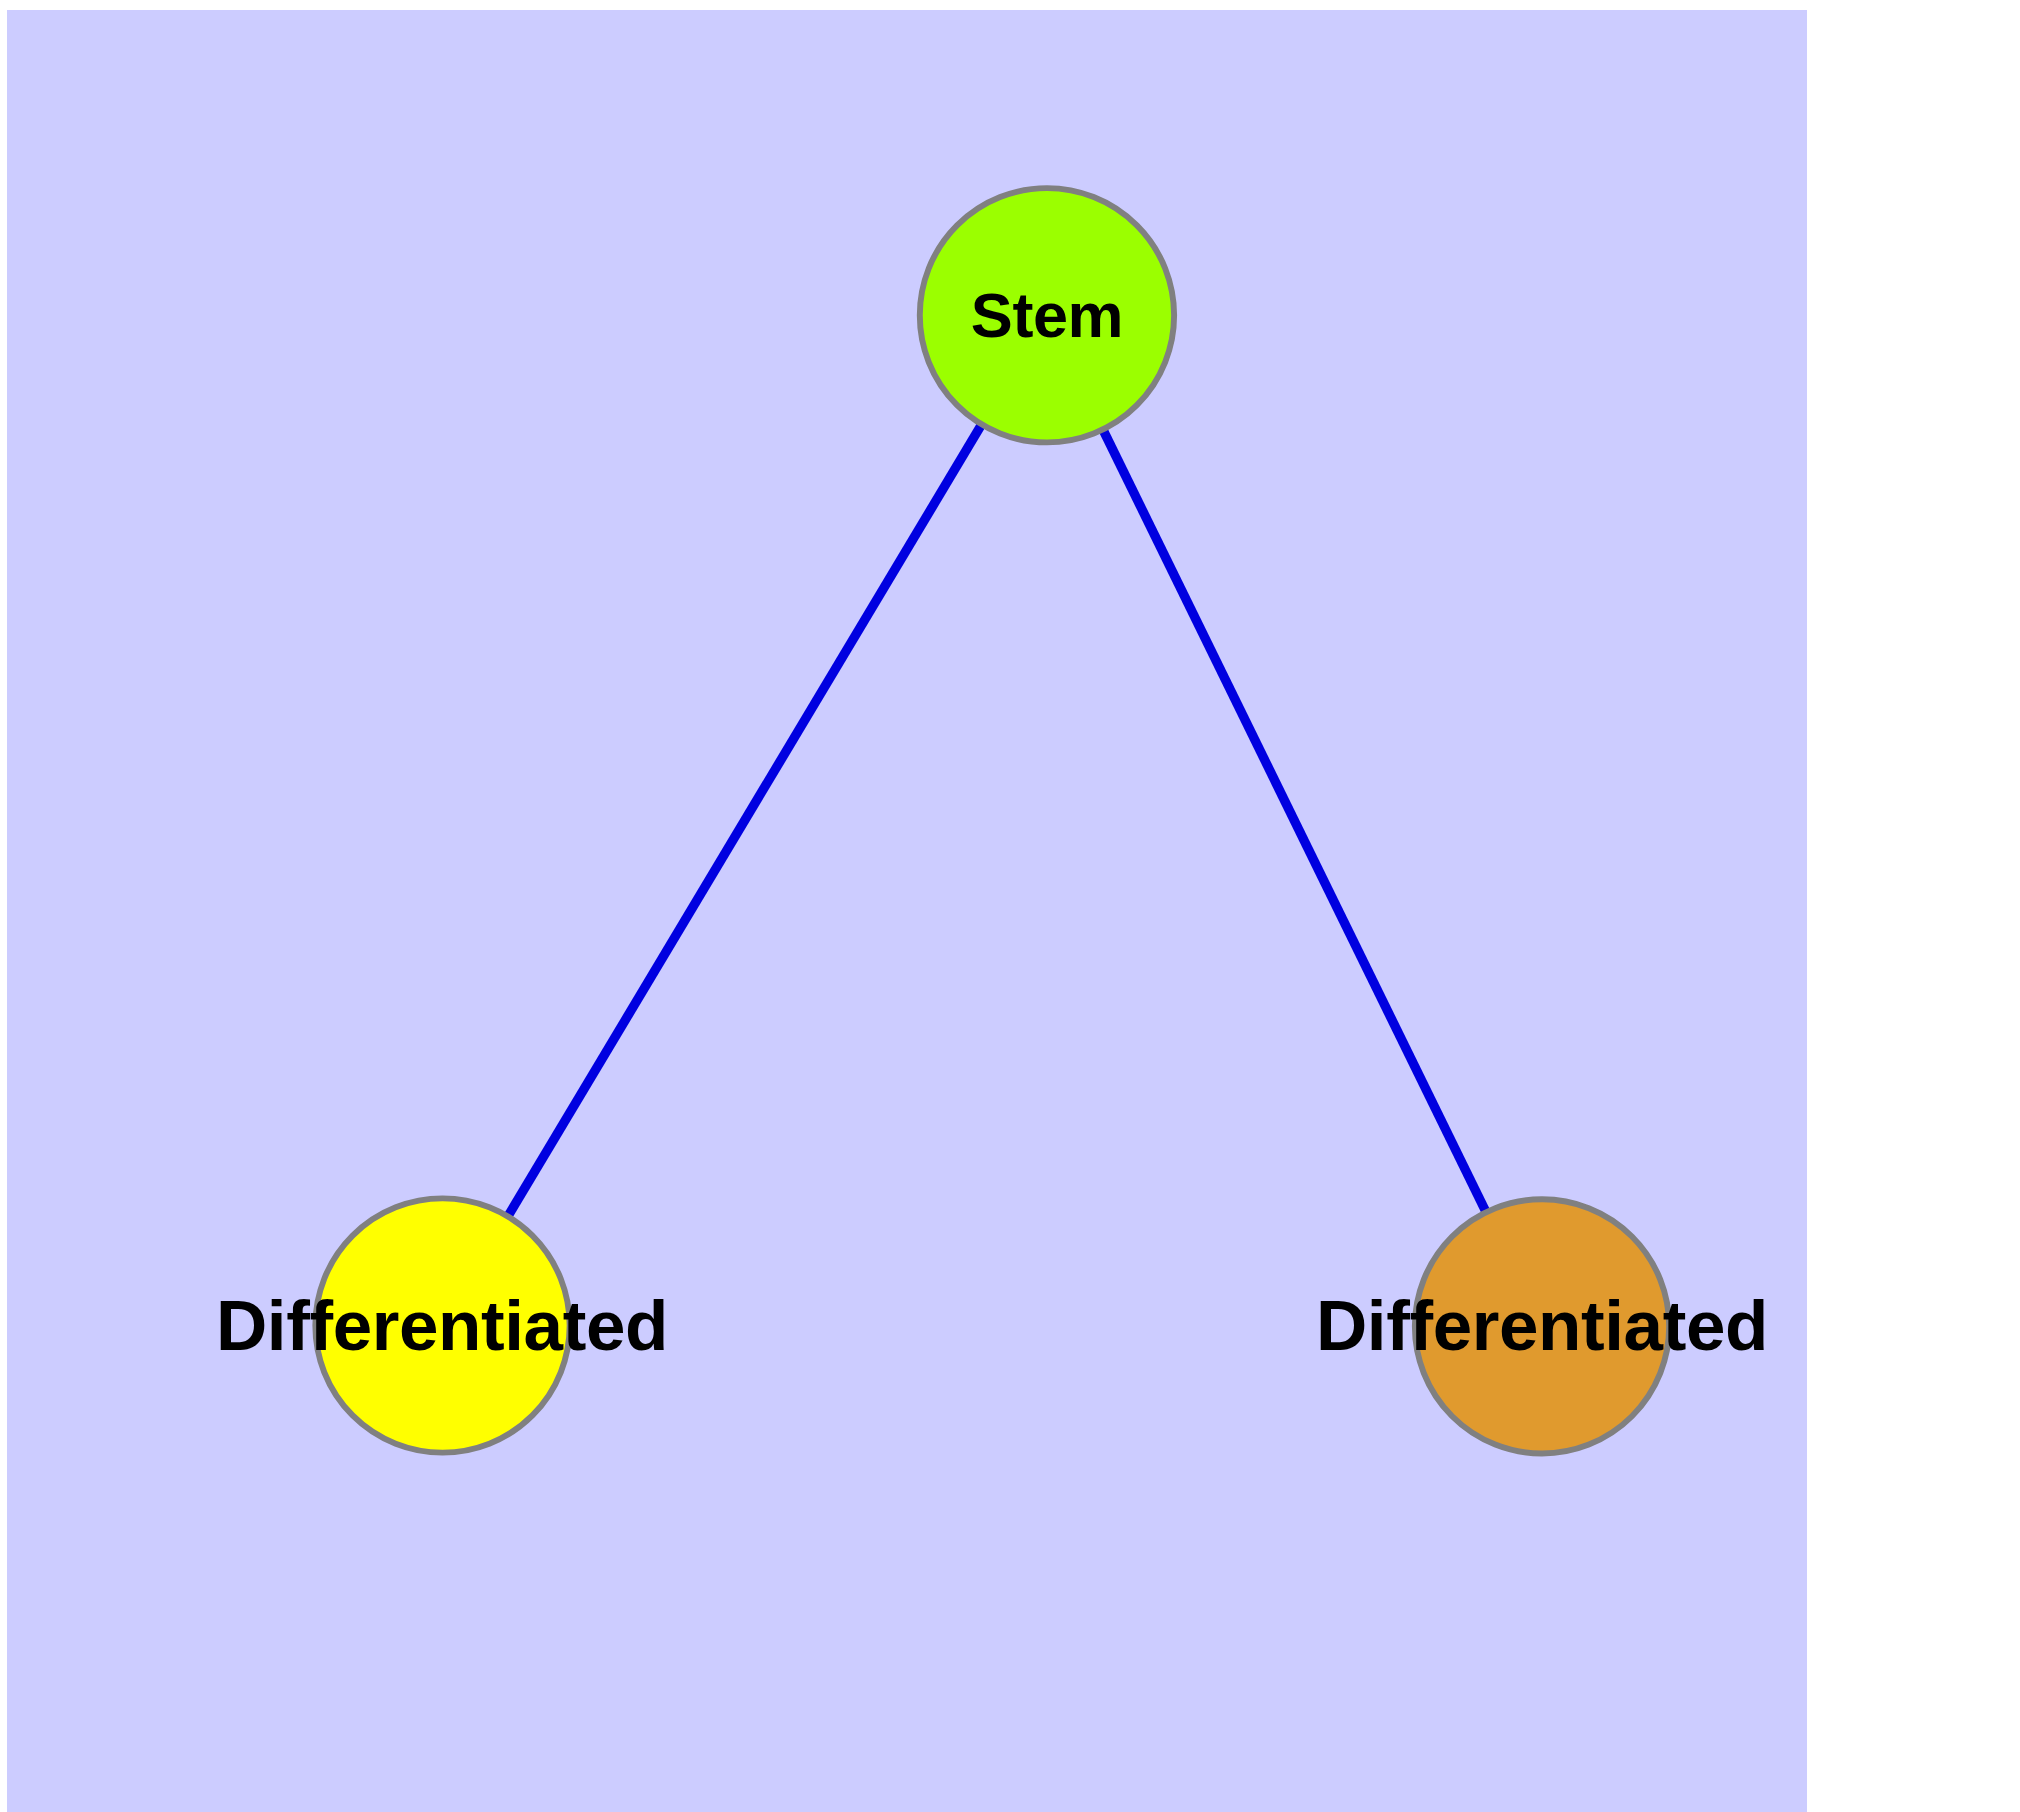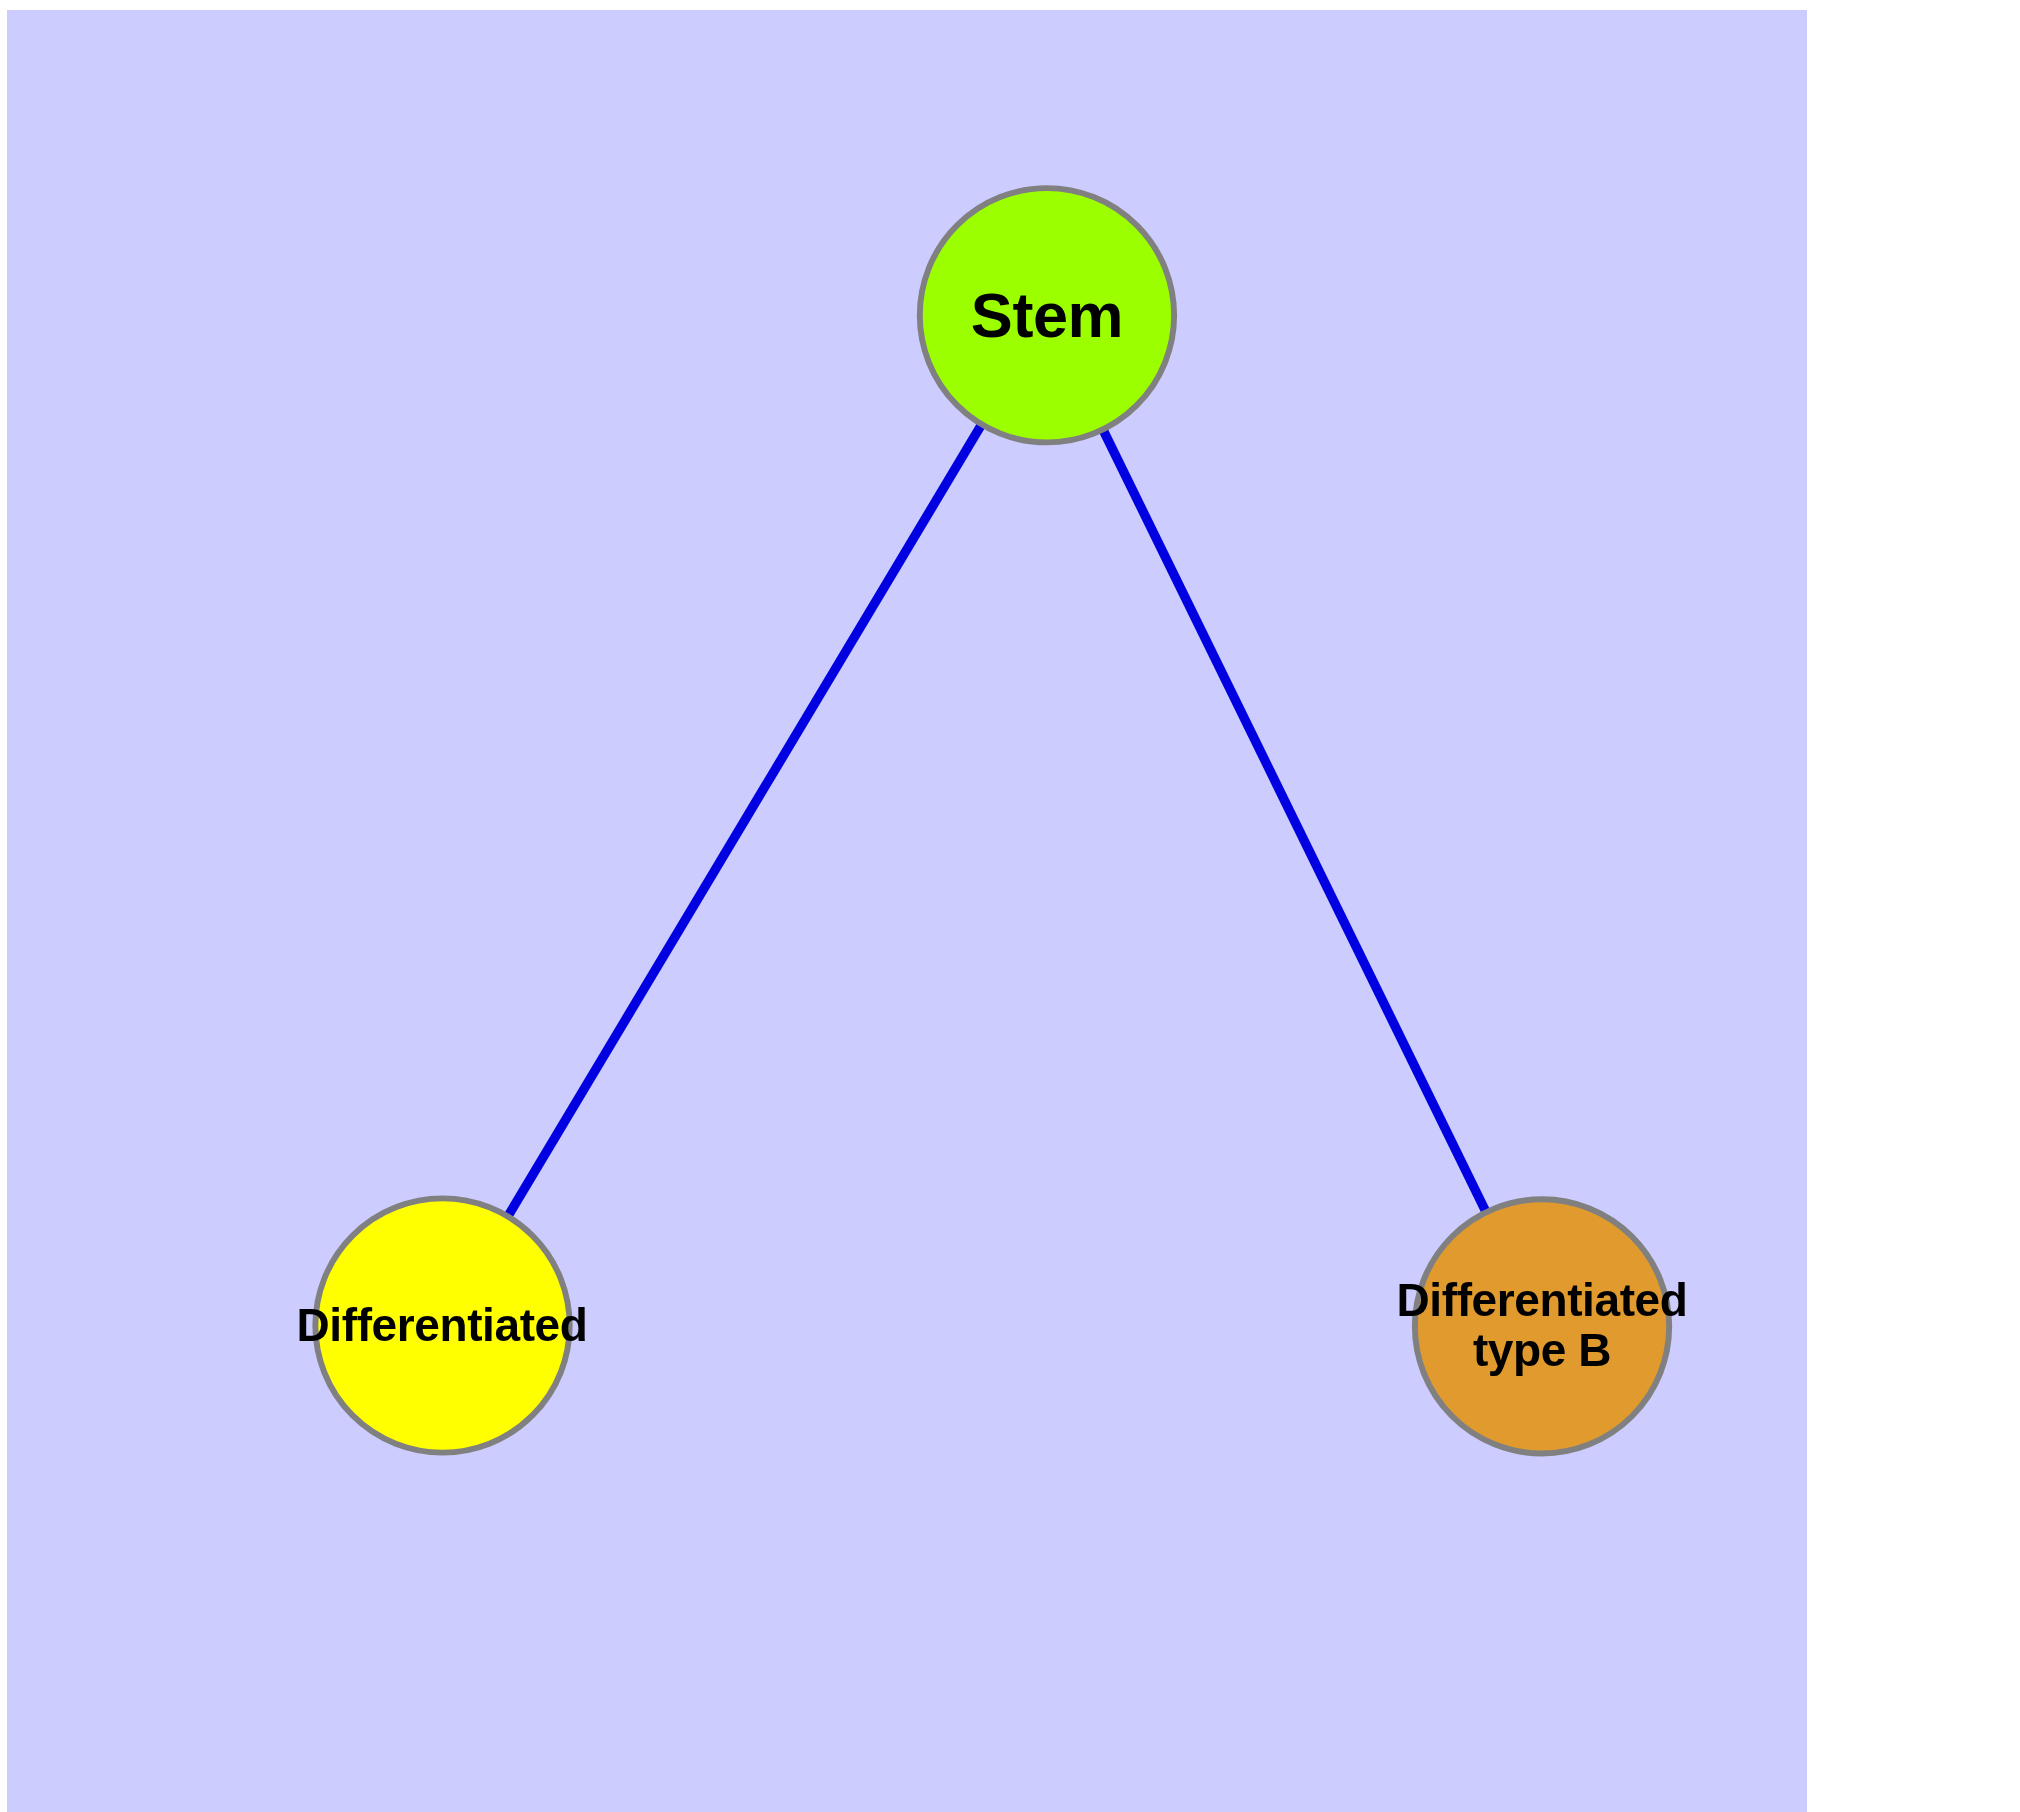--- a/index.html
+++ b/index.html
@@ -39,21 +39,21 @@
     white-space: pre;
     line-height: 1.08;
     letter-spacing: -0.4px;
     pointer-events: none;
     transform: translate(-50%, -50%);
   }
   .node-label.single {
     font-size: 63px;
   }
   .node-label.double {
-    font-size: 46px;
+    font-size: 71px;
   }
 </style>
 </head>
 <body>
 
 <div id="canvas" style="width: 1807px; height: 1812px; background: rgb(255, 255, 255);">
 
   <div id="plot-background" style="background: rgb(204, 204, 255);"></div>
 
   <svg id="graph-svg" viewBox="0 0 2384 2138" preserveAspectRatio="none">
@@ -64,17 +64,17 @@
     <g id="node-layer">
         <circle cx="1235" cy="372" r="150" fill="#9bff00" stroke="#808080" stroke-width="7"></circle>
         <circle cx="522" cy="1564" r="150" fill="#ffff00" stroke="#808080" stroke-width="7"></circle>
         <circle cx="1819" cy="1565" r="150" fill="#e09a2e" stroke="#808080" stroke-width="7"></circle>
       </g>
   </svg>
 
   <div id="label-layer">
       <div class="node-label single" style="left: 1047px; top: 315px;"><div>Stem</div></div>
       <div class="node-label double" style="left: 442px; top: 1326px;"><div>Differentiated</div></div>
-      <div class="node-label double" style="left: 1542px; top: 1326px;"><div>Differentiated</div><div>type B</div></div>
+      <div class="node-label double" style="left: 1542px; top: 1326px;"><div>Differentiated</div></div>
     </div>
 
 </div>
 
 
 </body></html>

